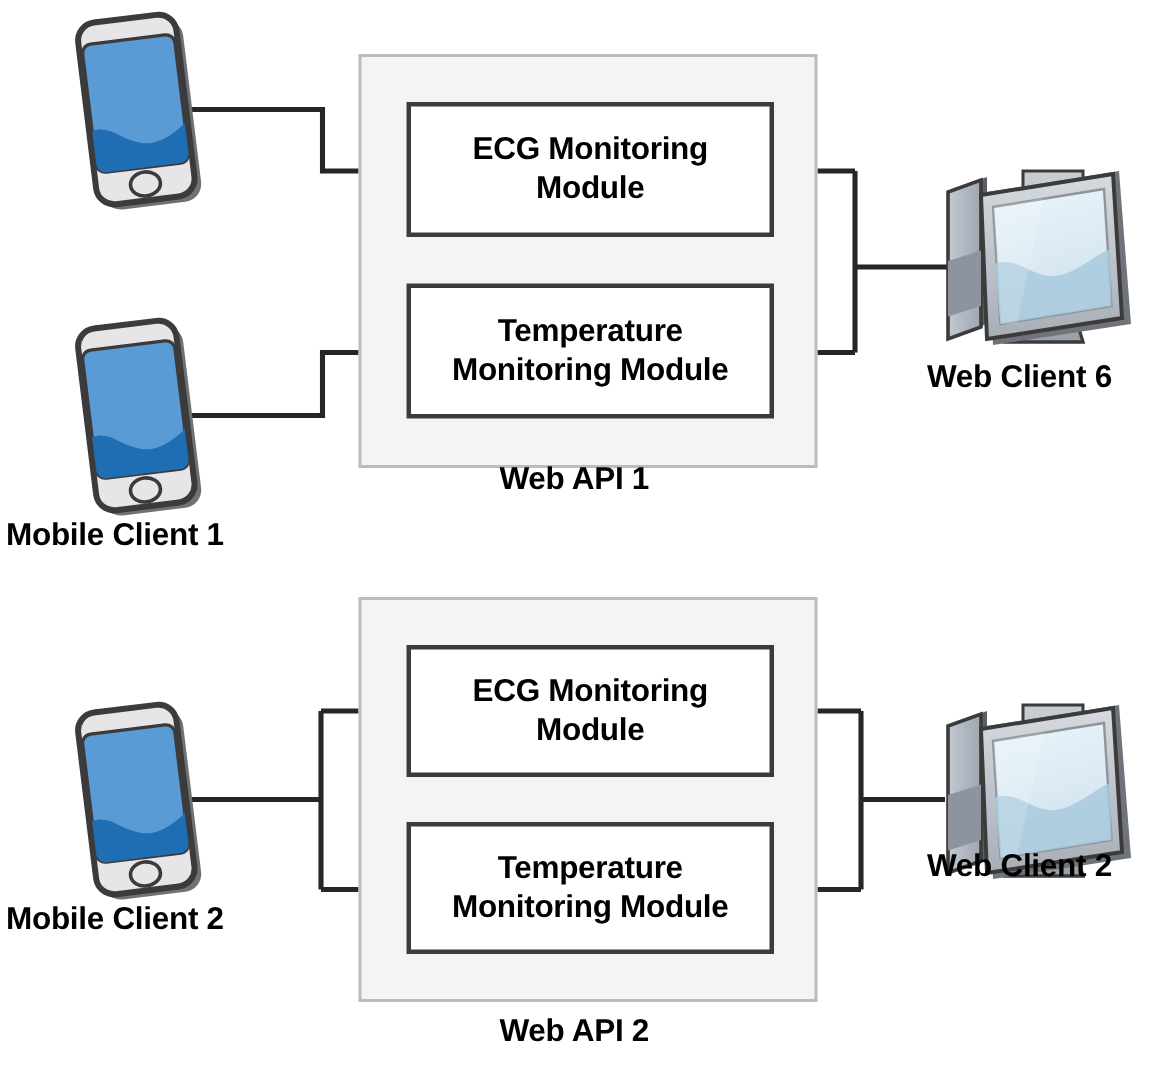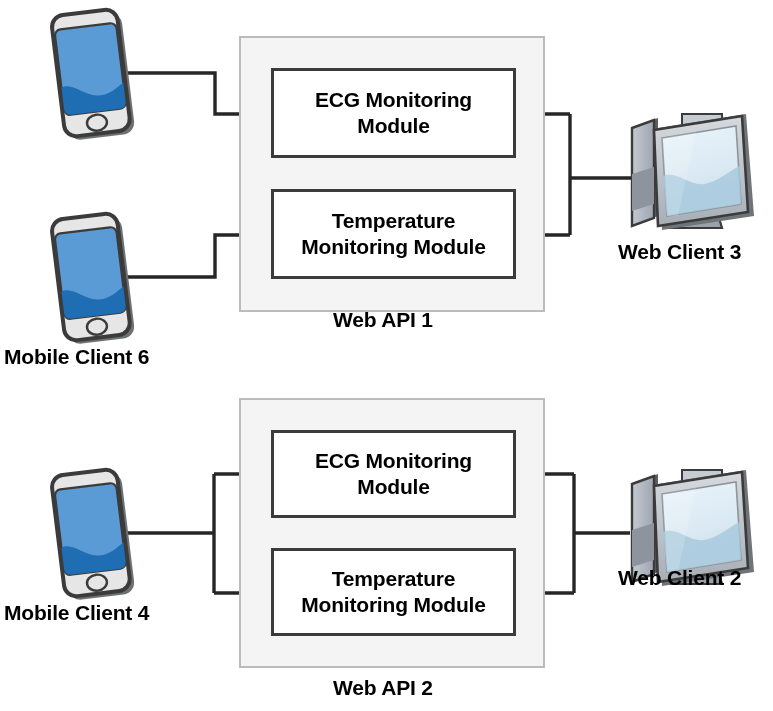--- a/index.html
+++ b/index.html
@@ -203,39 +203,39 @@
   <div class="module-box" style="left:271px; top:189px; width:245px; height:90px;">
     <div class="module-label">
       <span>Temperature</span><br>
       <span>Monitoring Module</span>
     </div>
   </div>
 
   <div class="node-label" style="left:333px; top:308px;">Web API 1</div>
 
 
-  <div class="node-label" style="left:4px; top:345px;">Mobile Client 6</div>
-
-  <div class="node-label" style="left:618px; top:240px;">Web Client 3</div>
+  <div class="node-label" style="left:4px; top:345px;">Mobile Client 1</div>
+
+  <div class="node-label" style="left:618px; top:240px;">Web Client 6</div>
 
   <div class="api-container" style="left:239px; top:398px; width:306px; height:270px;"></div>
 
   <div class="module-box" style="left:271px; top:430px; width:245px; height:88px;">
     <div class="module-label">
       <span>ECG Monitoring</span><br>
       <span>Module</span>
     </div>
   </div>
 
   <div class="module-box" style="left:271px; top:548px; width:245px; height:88px;">
     <div class="module-label">
       <span>Temperature</span><br>
       <span>Monitoring Module</span>
     </div>
   </div>
 
   <div class="node-label" style="left:333px; top:676px;">Web API 2</div>
 
-  <div class="node-label" style="left:4px; top:601px;">Mobile Client 4</div>
+  <div class="node-label" style="left:4px; top:601px;">Mobile Client 2</div>
 
   <div class="node-label" style="left:618px; top:566px;text-align:right;">Web Client 2</div>
 
 </div>
 
 </body></html>

